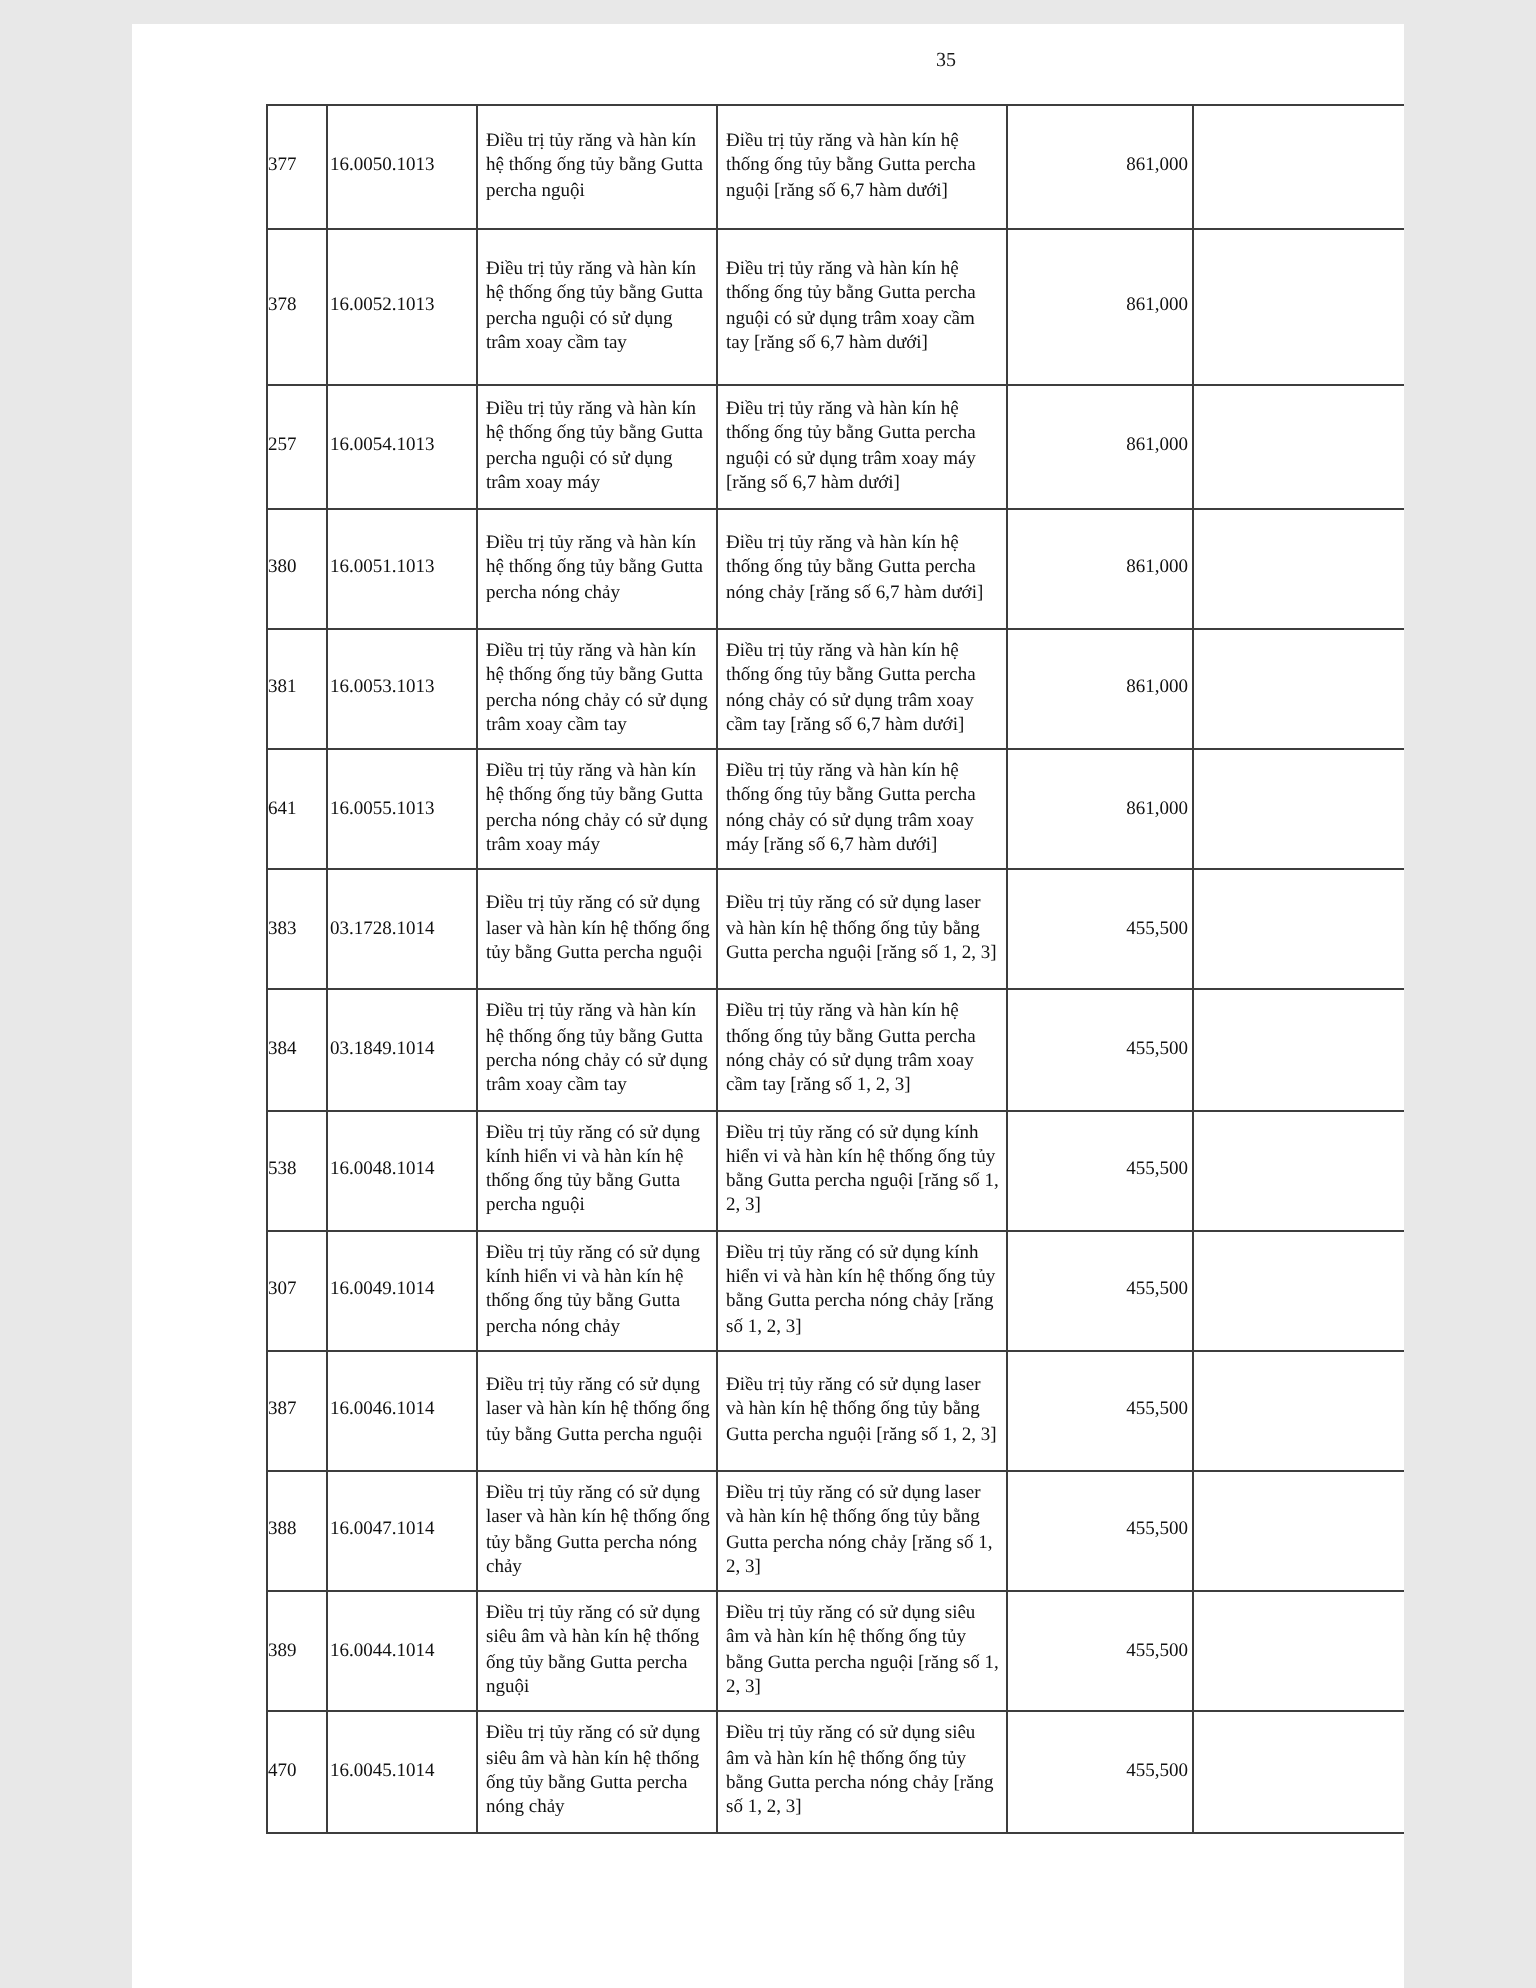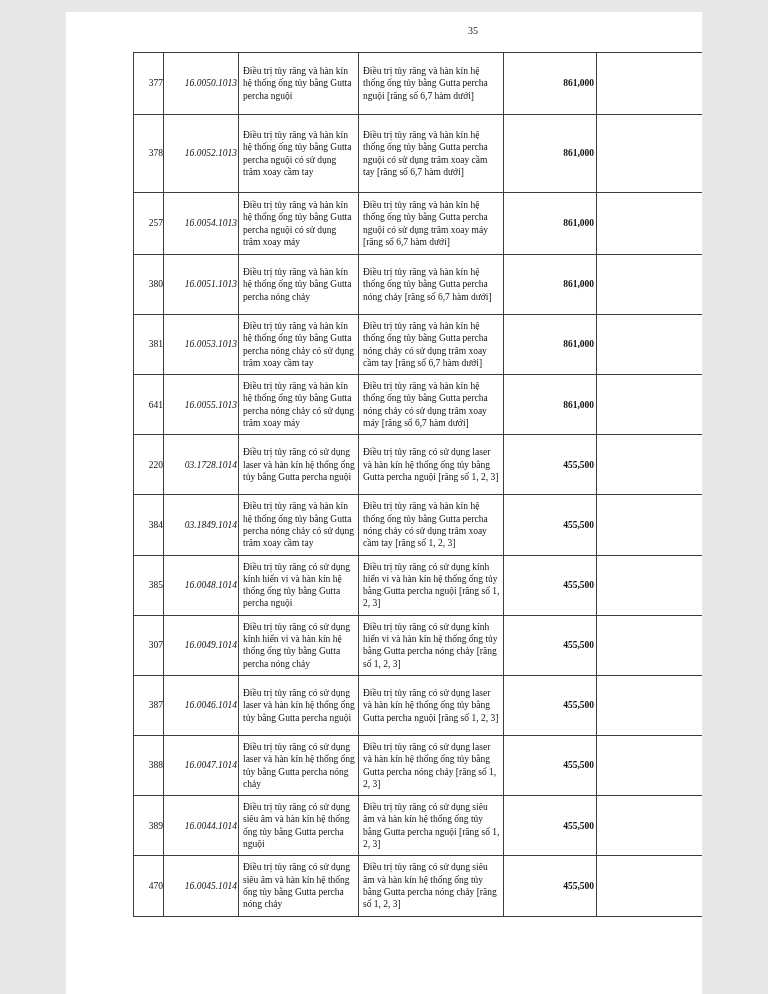--- a/index.html
+++ b/index.html
@@ -37,25 +37,25 @@
     vertical-align: middle;
     font-size: 9.5px;
     line-height: 12.3px;
     color: #111111;
     overflow: hidden;
   }
   table.price-table tr { height: 60px; }
   table.price-table tr:nth-child(1) { height: 62px; }
   table.price-table tr:nth-child(2) { height: 78px; }
   table.price-table tr:nth-child(3) { height: 62px; }
-  td.c-no   { text-align: right; }
-  td.c-code { text-align: right; padding: 0 1px; font-style: italic; }
+  td.c-no   { text-align: left; }
+  td.c-code { text-align: left; padding: 0 1px; }
   td.c-desc { text-align: left; padding: 5px 3px 5px 4px; }
   td.c-desc2{ text-align: left; padding: 5px 3px 5px 4px; }
-  td.c-price{ text-align: right; padding: 0 2px 0 0; font-weight: bold; }
+  td.c-price{ text-align: right; padding: 0 2px 0 0; }
   td.c-note { }
 </style>
 </head>
 <body>
 
 <div class="page">
   <div class="page-number">35</div>
 
   <table class="price-table">
     <colgroup>
@@ -109,37 +109,37 @@
   </tr>
         <tr>
     <td class="c-no">641</td>
     <td class="c-code">16.0055.1013</td>
     <td class="c-desc">Điều trị tủy răng và hàn kín hệ thống ống tủy bằng Gutta percha nóng chảy có sử dụng trâm xoay máy</td>
     <td class="c-desc2">Điều trị tủy răng và hàn kín hệ thống ống tủy bằng Gutta percha nóng chảy có sử dụng trâm xoay máy [răng số  6,7 hàm dưới]</td>
     <td class="c-price">861,000</td>
     <td class="c-note"></td>
   </tr>
         <tr>
-    <td class="c-no">220</td>
+    <td class="c-no">383</td>
     <td class="c-code">03.1728.1014</td>
     <td class="c-desc">Điều trị tủy răng có sử dụng laser và hàn kín hệ thống ống tủy bằng Gutta percha nguội</td>
     <td class="c-desc2">Điều trị tủy răng có sử dụng laser và hàn kín hệ thống ống tủy bằng Gutta percha nguội [răng số 1, 2, 3]</td>
     <td class="c-price">455,500</td>
     <td class="c-note"></td>
   </tr>
         <tr>
     <td class="c-no">384</td>
     <td class="c-code">03.1849.1014</td>
     <td class="c-desc">Điều trị tủy răng và hàn kín hệ thống ống tủy bằng Gutta percha nóng chảy có sử dụng trâm xoay cầm tay</td>
     <td class="c-desc2">Điều trị tủy răng và hàn kín hệ thống ống tủy bằng Gutta percha nóng chảy có sử dụng trâm xoay cầm tay [răng số 1, 2, 3]</td>
     <td class="c-price">455,500</td>
     <td class="c-note"></td>
   </tr>
         <tr>
-    <td class="c-no">385</td>
+    <td class="c-no">538</td>
     <td class="c-code">16.0048.1014</td>
     <td class="c-desc">Điều trị tủy răng có sử dụng kính hiển vi và hàn kín hệ thống ống tủy bằng Gutta percha nguội</td>
     <td class="c-desc2">Điều trị tủy răng có sử dụng kính hiển vi và hàn kín hệ thống ống tủy bằng Gutta percha nguội [răng số 1, 2, 3]</td>
     <td class="c-price">455,500</td>
     <td class="c-note"></td>
   </tr>
         <tr>
     <td class="c-no">307</td>
     <td class="c-code">16.0049.1014</td>
     <td class="c-desc">Điều trị tủy răng có sử dụng kính hiển vi và hàn kín hệ thống ống tủy bằng Gutta percha nóng chảy</td>

